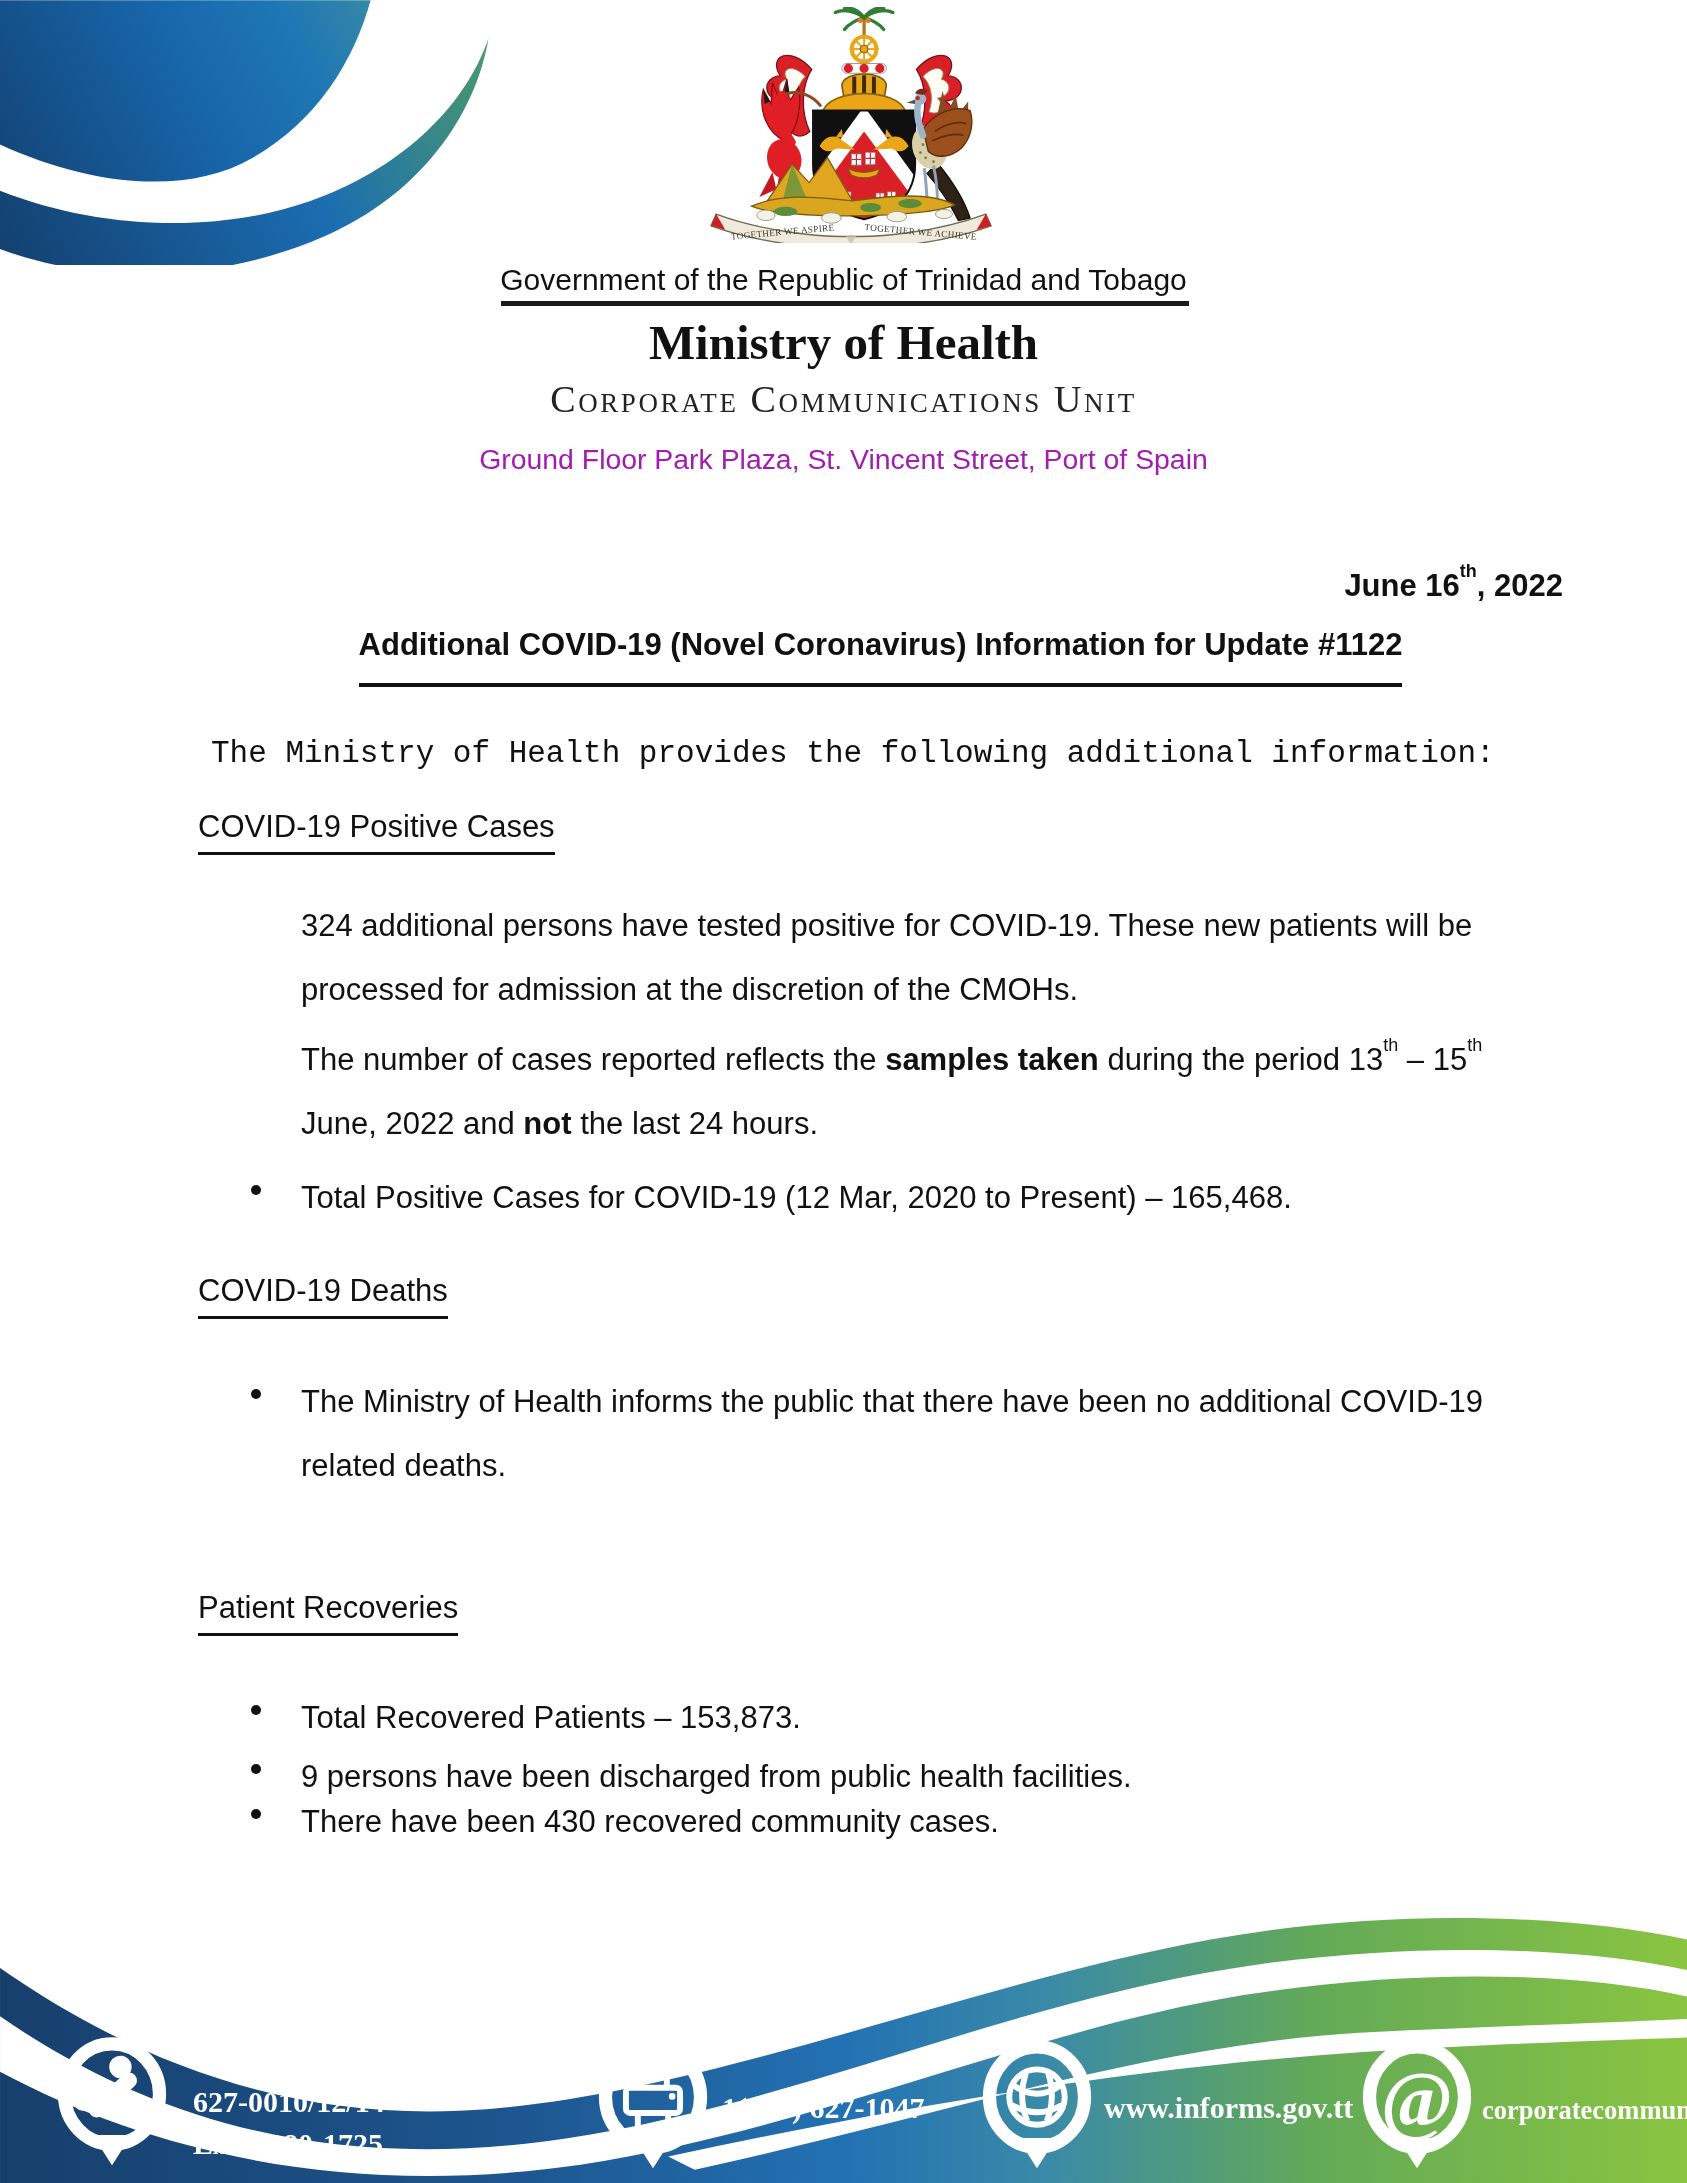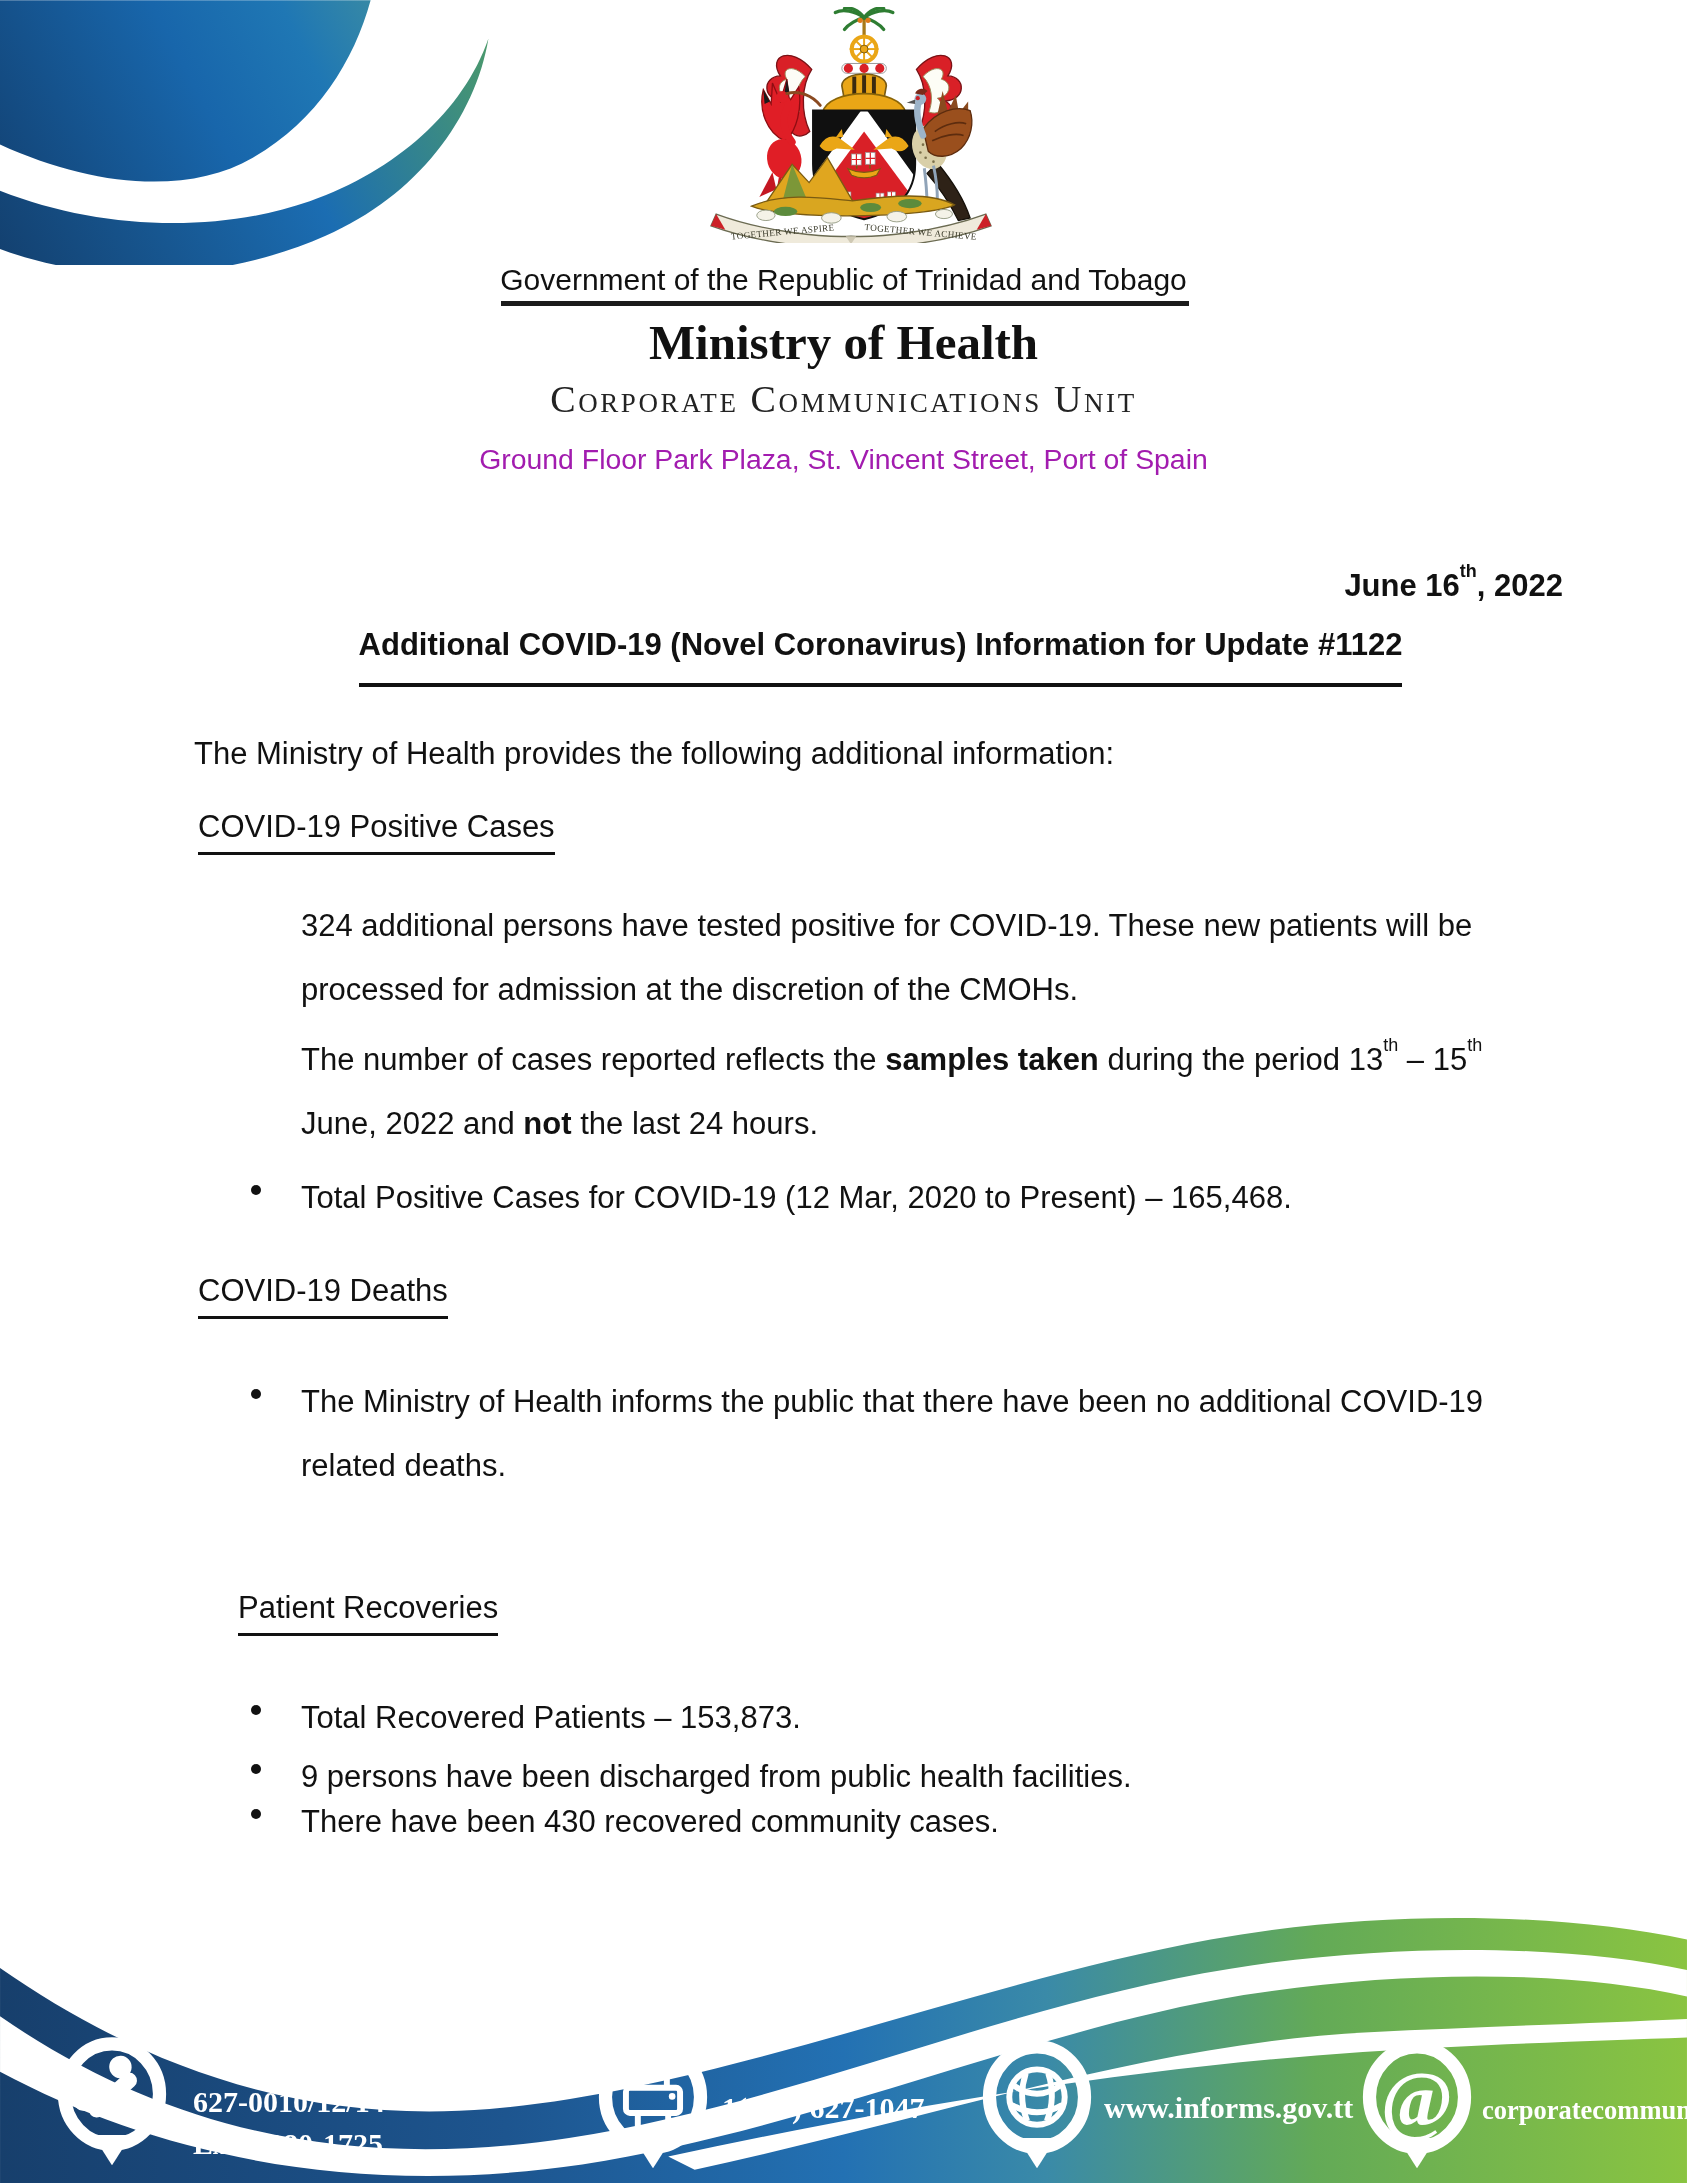--- a/index.html
+++ b/index.html
@@ -18,29 +18,29 @@
   .ccu{position:absolute;left:0;top:377px;width:100%;
        font-family:"Liberation Serif",serif;font-weight:400;font-size:38px;
        font-variant:small-caps;letter-spacing:2.6px;color:#232323;}
   .address{position:absolute;left:0;top:443px;width:100%;font-size:28.4px;color:#a21caf;}
   
   .date-line{right:124px;top:568px;font-size:31px;font-weight:700;text-align:right;}
   .title-wrap{left:198px;top:627px;width:1365px;text-align:center;}
   .title-text{display:inline-block;font-size:31px;font-weight:700;
               border-bottom:4px solid #111;padding-bottom:20px;}
   .body-text{font-size:31px;line-height:64px;}
-  .intro{left:194px;top:722px;width:1365px;}
+  .intro{left:211px;top:722px;width:1365px;font-family:Liberation Mono, monospace;}
   .sect-head{font-size:31px;line-height:37px;}
   .sect-head .ul{display:inline-block;border-bottom:3.3px solid #111;padding-bottom:6.6px;}
   .h-positive{left:198px;top:808px;}
   .para{left:301px;top:0;width:1264px;}
   .p1{top:894px;}
   .p2{top:1028px;}
   .h-deaths{left:198px;top:1272px;}
-  .h-recoveries{left:198px;top:1589px;margin-left:40px;}
+  .h-recoveries{left:198px;top:1589px;}
   .bullet{left:301px;width:1264px;font-size:31px;line-height:64px;}
   .b-pos{top:1166px;}
   .b-death{top:1370px;}
   .b-r1{top:1686px;}
   .b-r2{top:1745px;}
   .b-r3{top:1790px;}
   .dot{position:absolute;left:-50px;top:18.5px;width:10px;height:10px;border-radius:50%;background:#111;}
   sup{font-size:0.58em;position:relative;top:-0.45em;line-height:0;}
   b{font-weight:700;}
   

